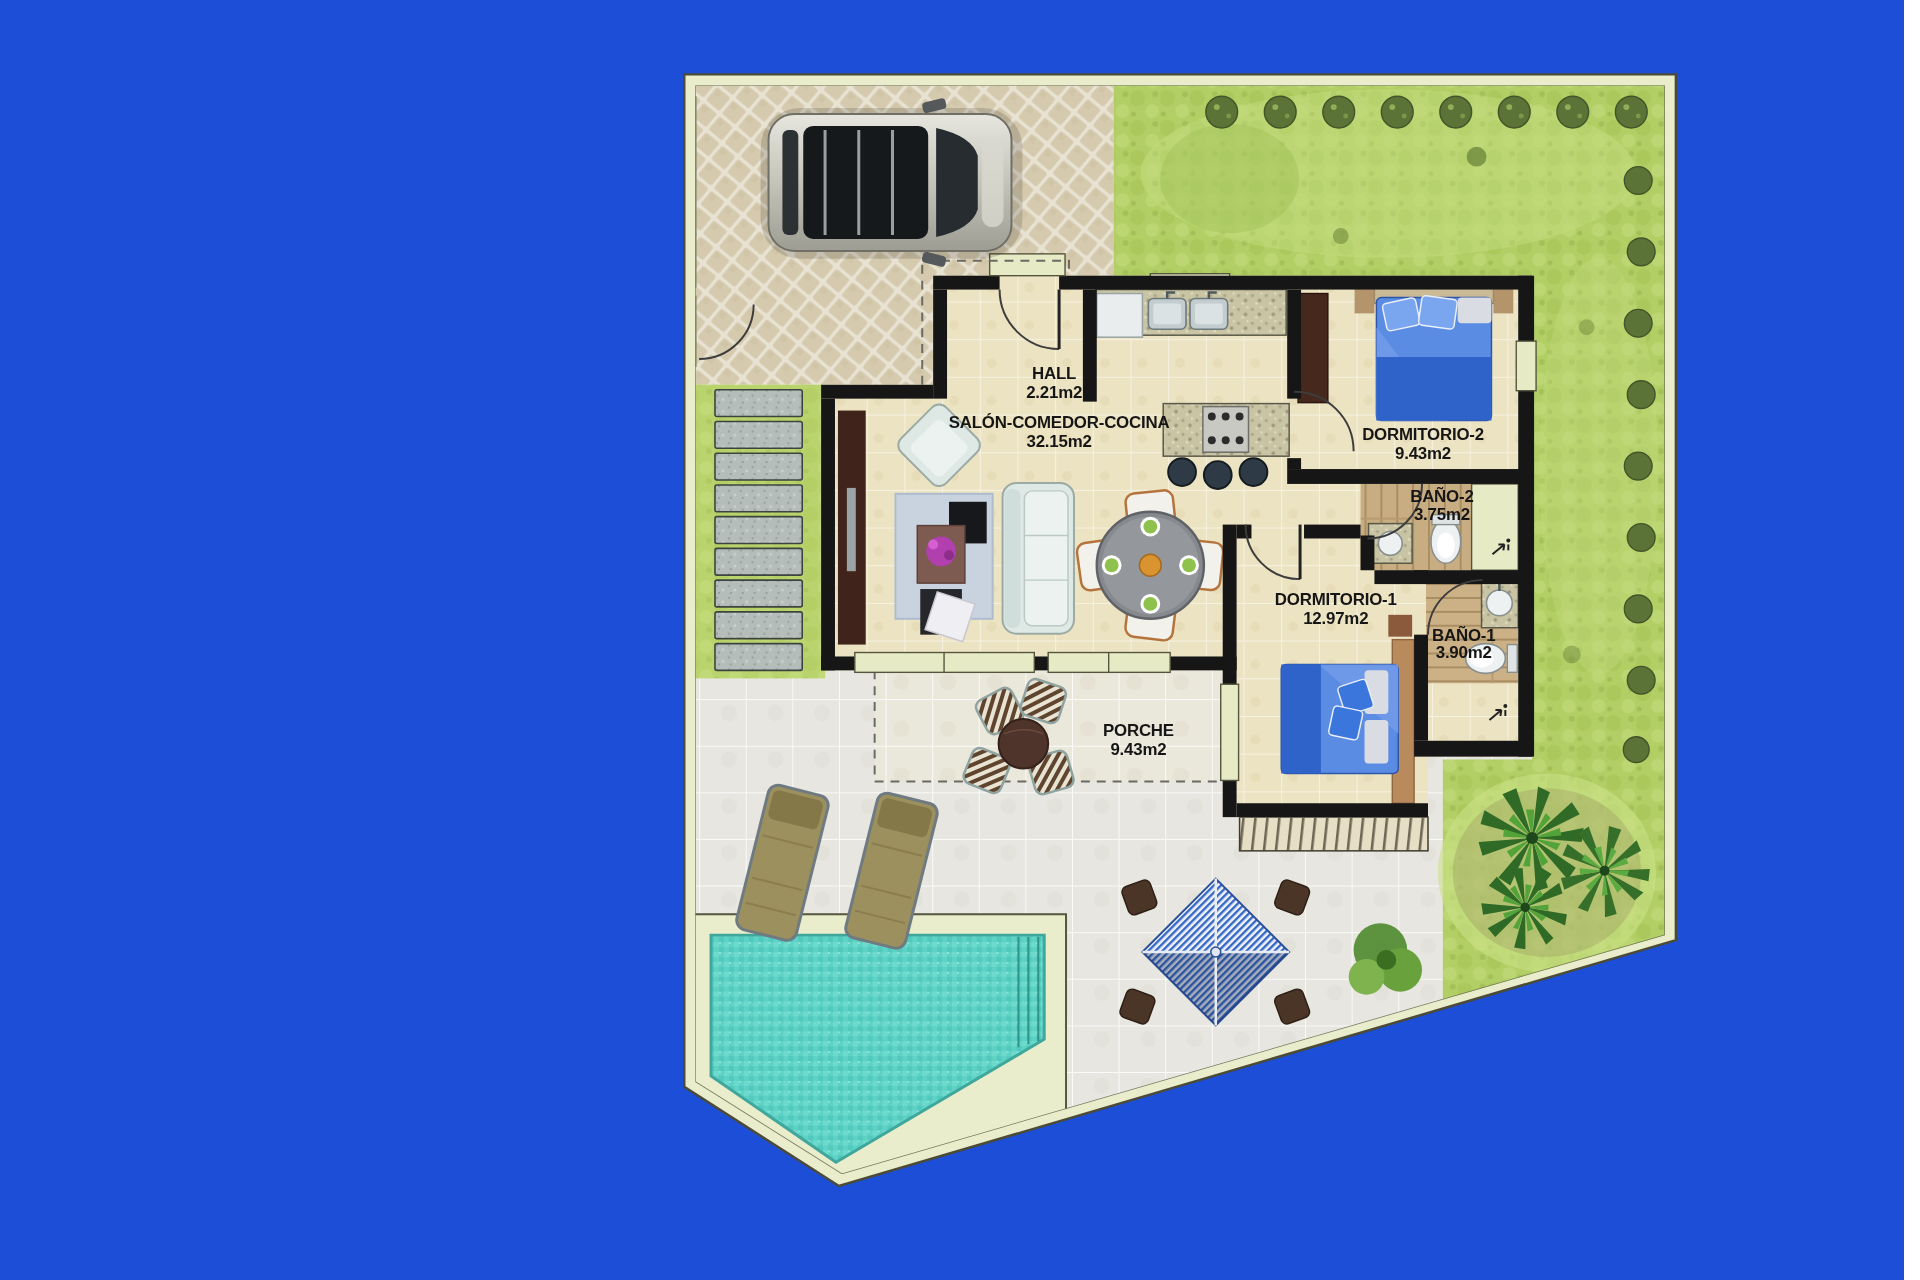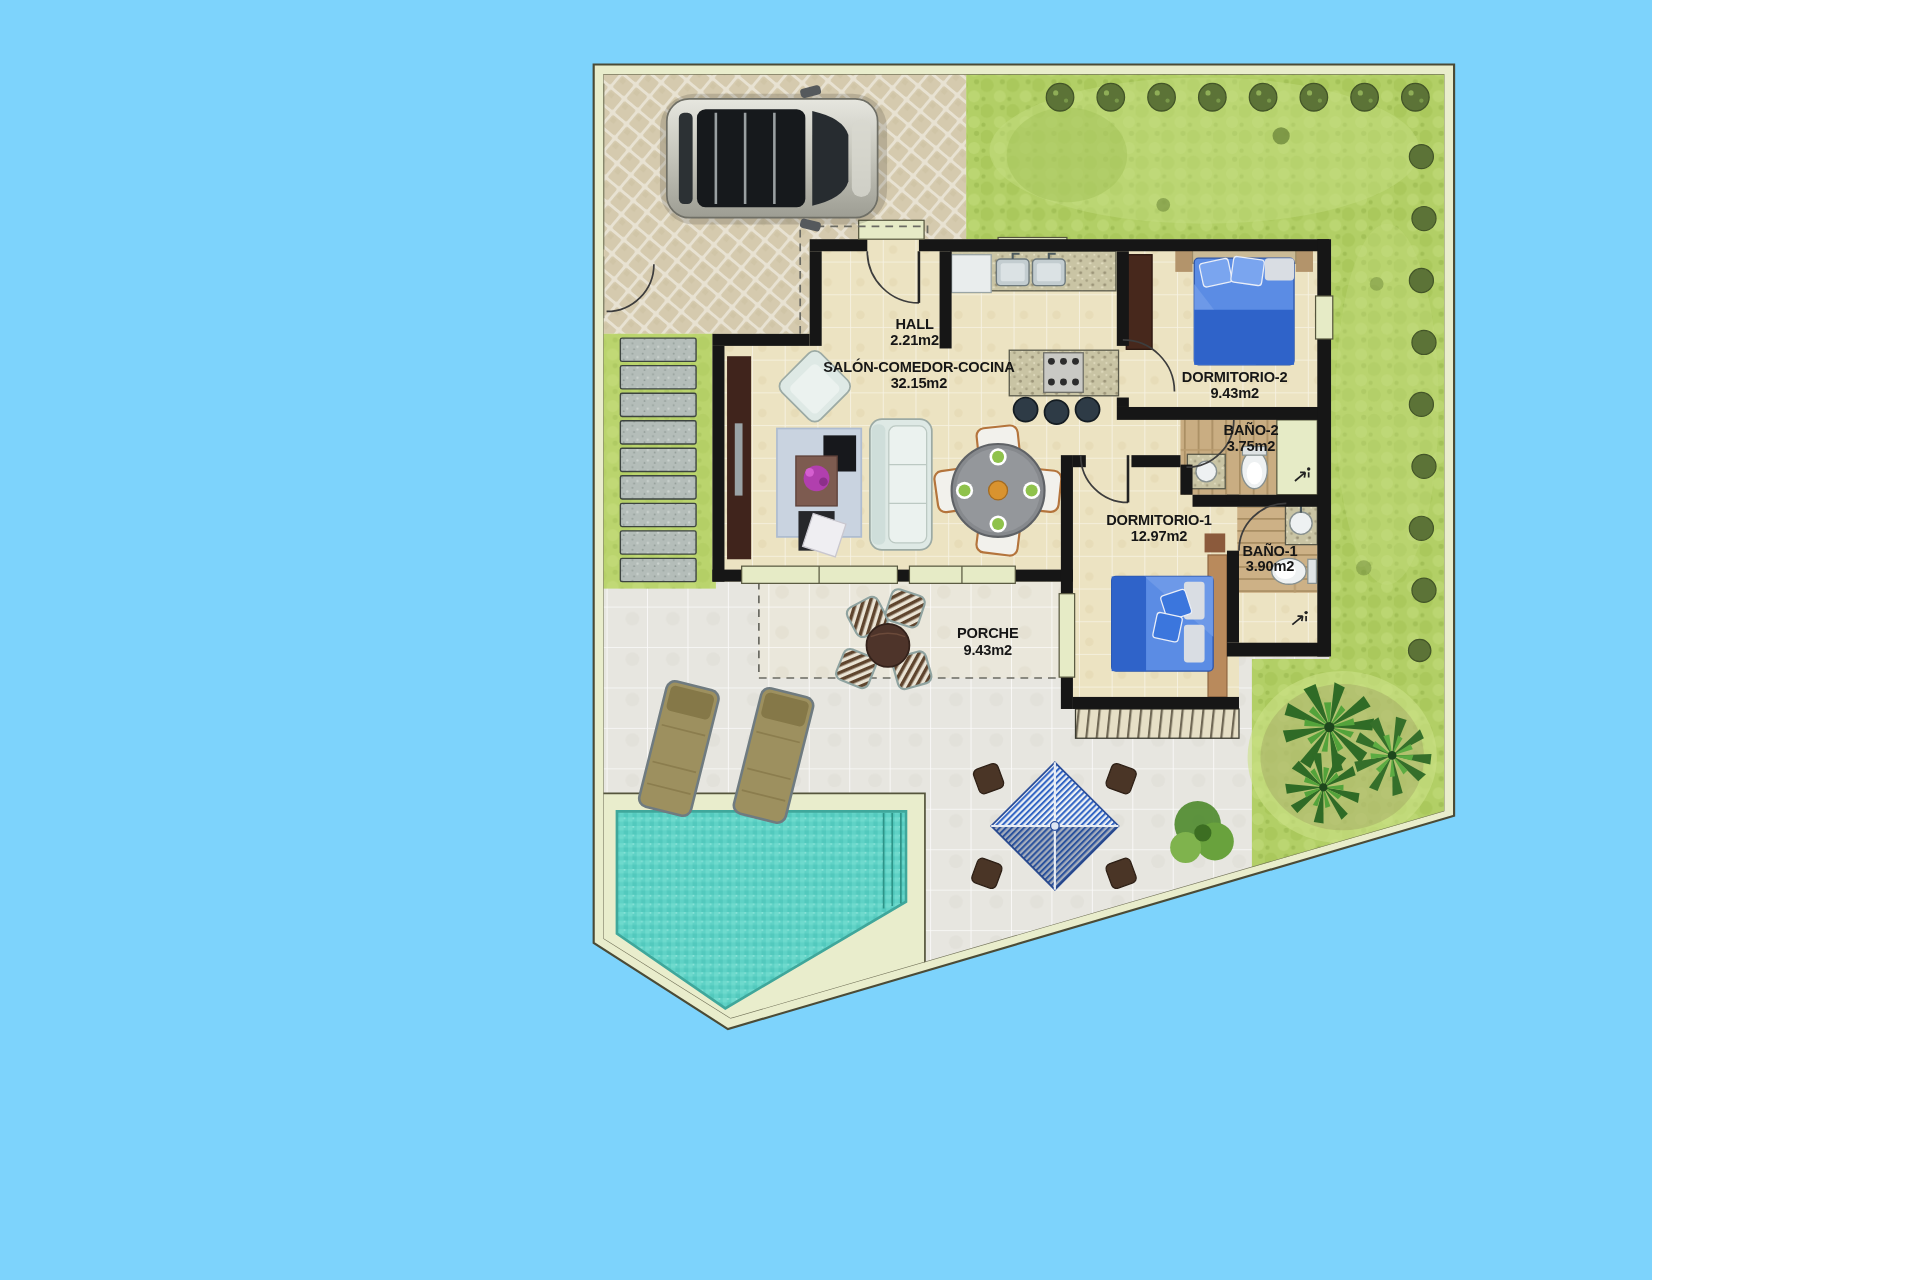--- a/index.html
+++ b/index.html
@@ -1,16 +1,16 @@
 <!DOCTYPE html>
 <html><head>
 <meta charset="utf-8">
 <style>
   html,body{margin:0;padding:0;background:#ffffff;}
-  .stage{position:relative;width:1652px;height:1280px;background:#7dd3fc;overflow:hidden;
+  .stage{position:relative;width:1904px;height:1280px;background:#1d4ed8;overflow:hidden;
          font-family:"Liberation Sans", sans-serif;text-align:right;}
   svg{position:absolute;inset:0;display:block;}
   .rlabel{font:700 17px "Liberation Sans", sans-serif; fill:#161616; text-anchor:middle; letter-spacing:-0.2px;}
   .doorArc{fill:none;stroke:#3d3d3d;stroke-width:2;}
   .doorLeaf{stroke:#222;stroke-width:3;}
   .winSlab{fill:#e6ebc6;stroke:#55553d;stroke-width:1.4;}
   .dash{fill:none;stroke:#6b6b63;stroke-width:2;stroke-dasharray:9 7;}
   .granite{fill:url(#graniteP);stroke:#59594a;stroke-width:1.5;}
   .fixture{fill:#eef1f2;stroke:#87908f;stroke-width:1.6;}
 </style>

